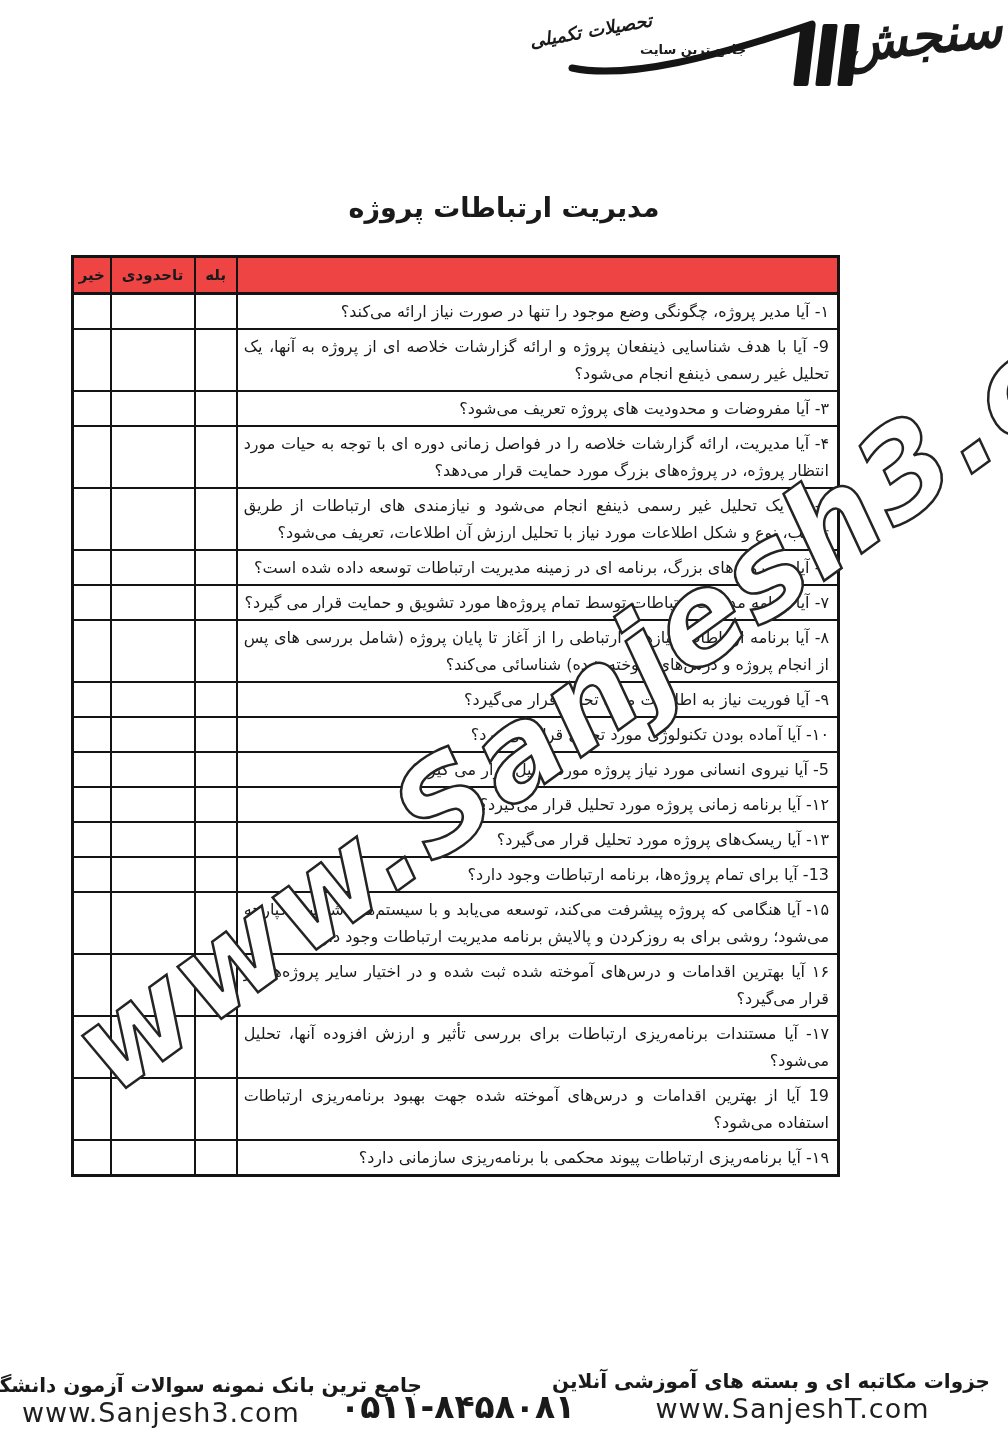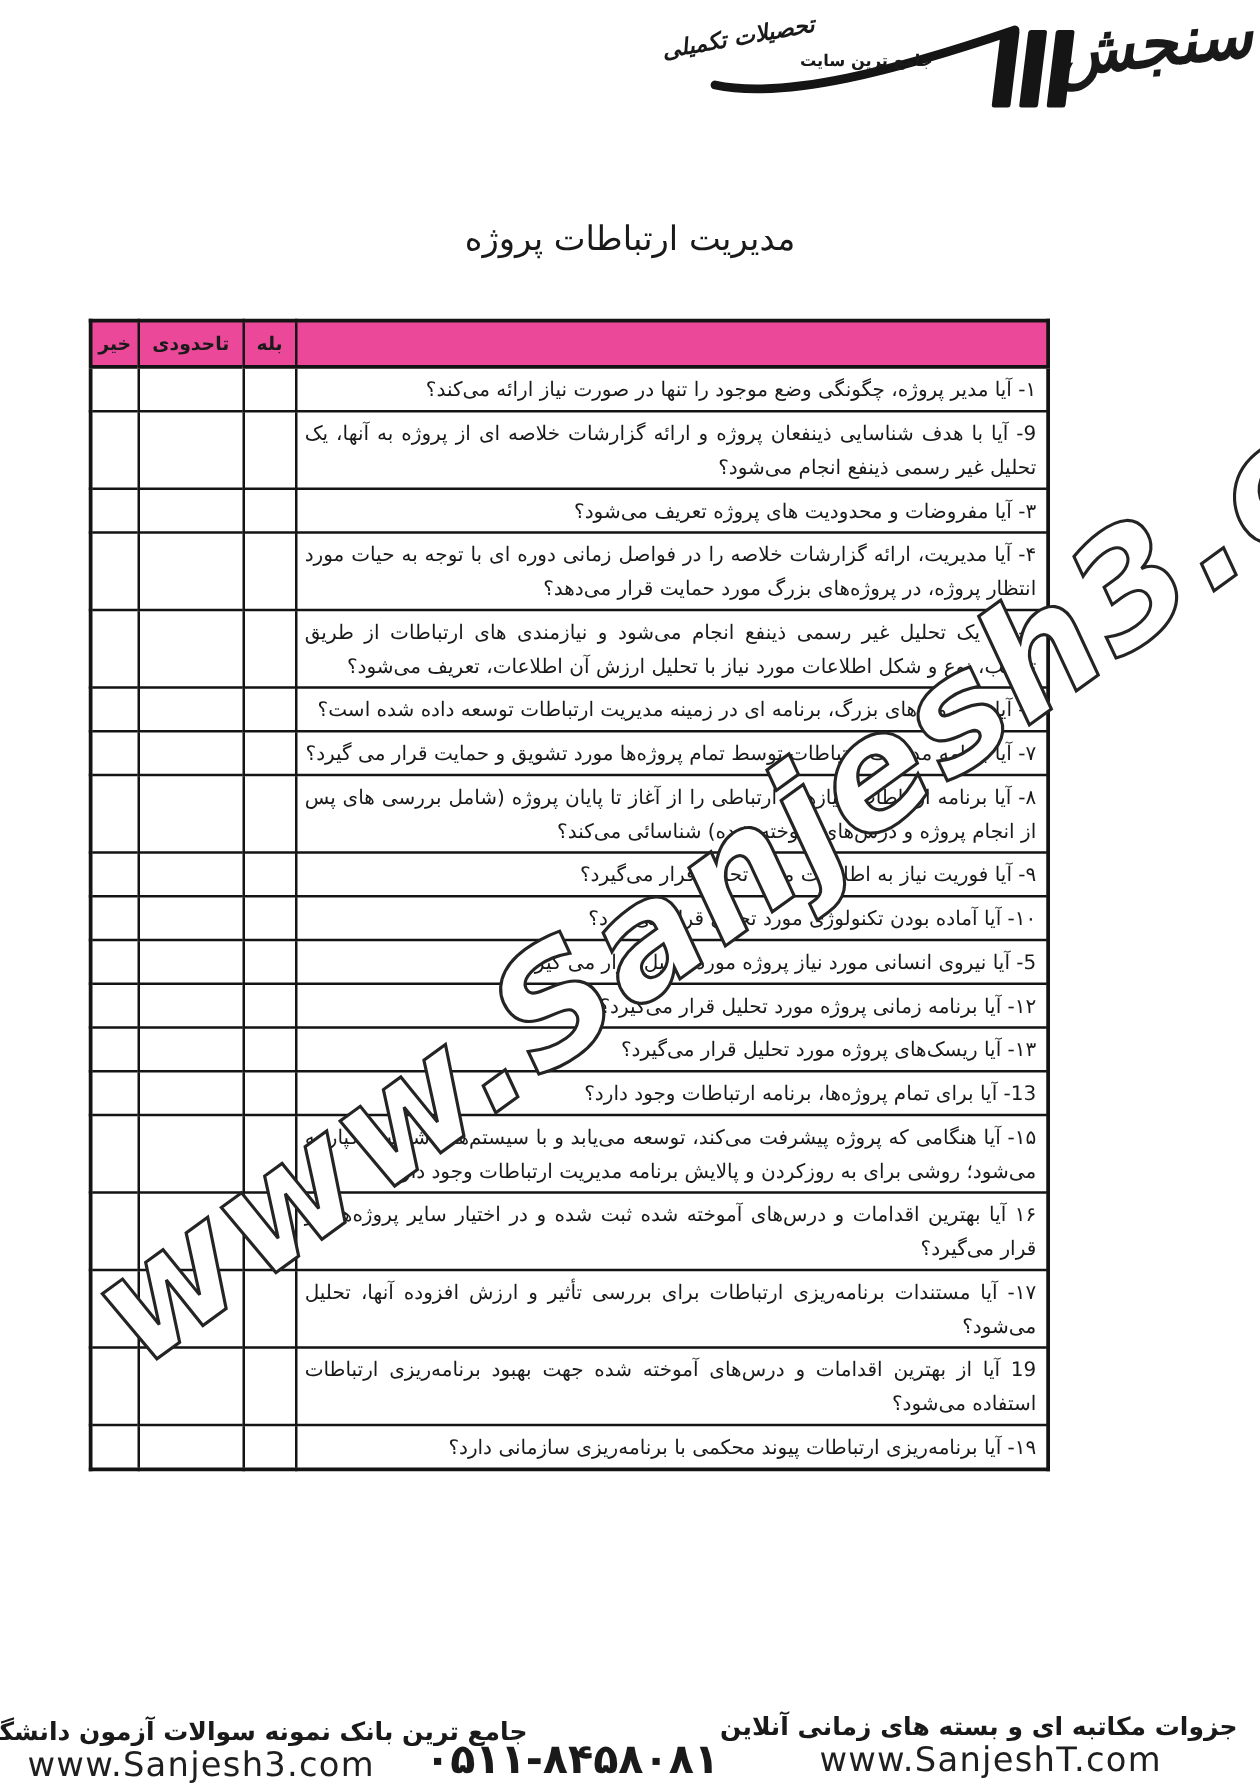--- a/index.html
+++ b/index.html
@@ -32,39 +32,39 @@
     font-size:13px;font-weight:bold;white-space:nowrap;
   }
   .logo-callig{
     position:absolute;top:20px;right:356px;
     font-size:18px;font-style:italic;font-weight:bold;
     transform:rotate(-10deg);white-space:nowrap;
   }
 
   
   .title-block{position:absolute;top:176px;left:0;width:1008px;text-align:center;direction:rtl;}
-  .doc-title{margin:0;font-size:27px;font-weight:normal;}
+  .doc-title{margin:16px;font-size:27px;font-weight:bold;}
   .doc-subtitle{margin:8px 40px 0 0;font-size:20px;font-weight:bold;}
 
   
   .qtable{
     position:absolute;top:255px;left:71px;
     width:769px;
     border-collapse:collapse;
     direction:rtl;
     table-layout:fixed;
     background:#fff;
   }
   .qtable,.qtable th,.qtable td{border:2px solid #141414;}
   .qtable{border-width:3px;}
   .qtable thead th{
     border-bottom-width:3px;
     font-size:15px;font-weight:bold;
     height:30px;padding:2px;text-align:center;
-    background:#ec4899;
+    background:#ef4444;
   }
   .qtable td{vertical-align:top;}
   .qtext{
     font-size:16px;line-height:27px;
     padding:3px 8px 3px 6px;
     text-align:justify;
   }
   .acell{background:#fff;}
 
   
@@ -243,21 +243,21 @@
           <td class="acell"></td>
           <td class="acell"></td>
           <td class="acell"></td>
         </tr>
       </tbody>
   </table>
 
   <div class="watermark">www.Sanjesh3.com</div>
 
   <div class="footer-right">
-    <div class="footer-fa">جزوات مکاتبه ای و بسته های زمانی آنلاین</div>
+    <div class="footer-fa">جزوات مکاتبه ای و بسته های آموزشی آنلاین</div>
     <div class="footer-url">www.SanjeshT.com</div>
   </div>
   <div class="footer-phone">۰۵۱۱-۸۴۵۸۰۸۱</div>
   <div class="footer-left">
     <div class="footer-fa">جامع ترین بانک نمونه سوالات آزمون دانشگاه ها</div>
     <div class="footer-url">www.Sanjesh3.com</div>
   </div>
 
 </div>
 

